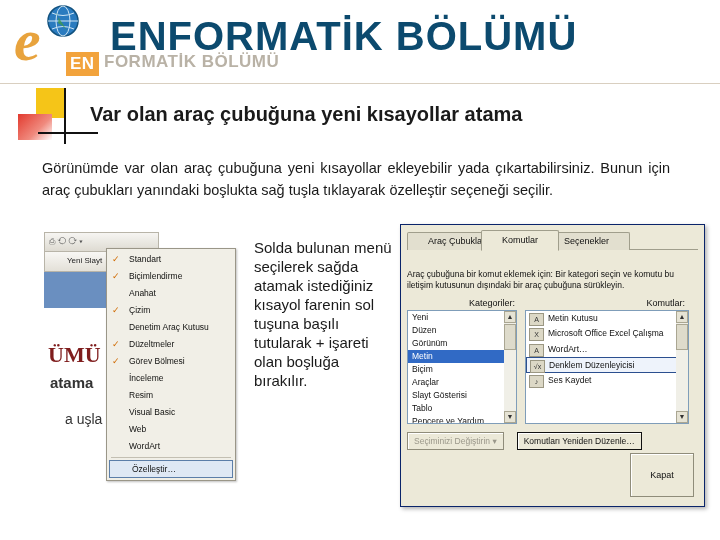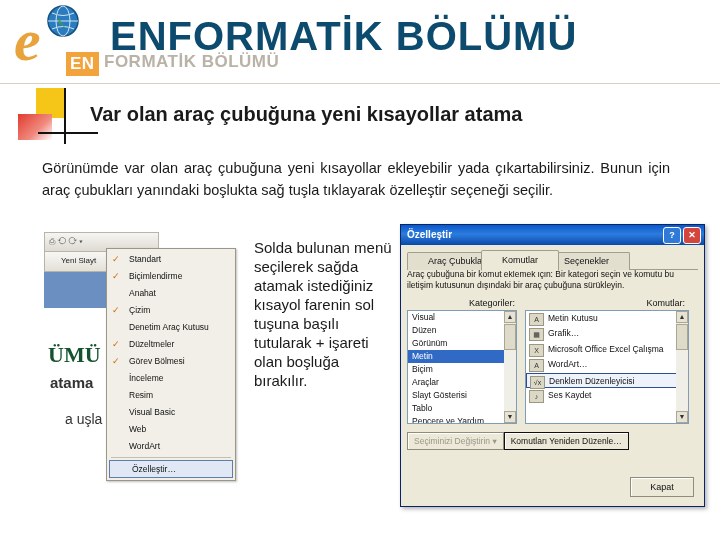--- a/index.html
+++ b/index.html
@@ -145,32 +145,32 @@
   }
   .ppt-toolbar2 {
     position: absolute; left: 0; top: 20px;
     width: 115px; height: 20px;
     background: linear-gradient(#f8f7f4, #e3e0d8);
     border: 1px solid #b8b4a8;
     border-top: none;
     box-sizing: border-box;
     font-size: 8px;
     color: #222;
-    padding: 4px 0 0 16px;
+    padding: 4px 0 0 22px;
     white-space: nowrap;
   }
   .ppt-blue {
     position: absolute; left: 0; top: 40px;
     width: 108px; height: 36px;
     background: #6a8fc0;
   }
   .ppt-faint {
     position: absolute; left: 4px; top: 110px;
     font-size: 22px; font-weight: bold;
-    color: #14532d;
+    color: #7f1d1d;
     font-family: "Liberation Serif", serif;
   }
   .ppt-faint2 {
     position: absolute; left: 6px; top: 142px;
     font-size: 15px; font-weight: bold; color: #333;
   }
   .ppt-faint3 {
     position: absolute; left: 21px; top: 178px;
     font-size: 14px; color: #333; line-height: 1.4;
   }
@@ -372,41 +372,41 @@
     position: absolute;
     top: 13px; left: 0;
     width: 12px; height: 26px;
     background: #dedbcb;
     border: 1px solid #aaa692;
     box-sizing: border-box;
   }
 
   .row-btns {
     display: flex;
-    gap: 0;
+    gap: 13px;
     margin-top: 8px;
   }
   .btn {
     font-size: 8.5px;
     background: #ece9d8;
     border: 1px solid #8f8c7a;
     padding: 3px 6px;
     color: #101010;
     box-shadow: inset 1px 1px 0 #ffffff;
     white-space: nowrap;
   }
   .btn.disabled { color: #9a978a; }
   .btn.focus { border: 1px solid #101010; }
   .btn-close-dlg {
     position: absolute;
     right: 10px; bottom: 9px;
     width: 62px;
     text-align: center;
     font-size: 9px;
-    padding: 4px 0;
+    padding: 16px 0;
   }
 </style>
 </head>
 <body>
 
 <div class="header">
   <div class="header-ghost">ENFORMATİK BÖLÜMÜ</div>
 
   <div class="logo-e">e</div>
 
@@ -462,46 +462,39 @@
     <div class="ctx-item"><span>Visual Basic</span></div>
     <div class="ctx-item"><span>Web</span></div>
     <div class="ctx-item"><span>WordArt</span></div>
     <div class="ctx-sep"></div>
     <div class="ctx-item ctx-last"><span>Özelleştir…</span></div>
   </div>
 </div>
 
 <div class="dlg">
 
-  <div class="dlg-title">
-    <span>Özelleştir</span>
-    <div class="dlg-btns">
-      <div class="dlg-btn">?</div>
-      <div class="dlg-btn close">✕</div>
-    </div>
-  </div>
 
   <div class="tabs">
     <div class="tab" style="left:0;">Araç Çubukları</div>
     <div class="tab active" style="left:74px;">Komutlar</div>
     <div class="tab" style="left:136px;">Seçenekler</div>
   </div>
 
   <div class="dlg-body">
     <div class="dlg-hint">Araç çubuğuna bir komut eklemek için: Bir kategori seçin ve komutu bu iletişim kutusunun dışındaki bir araç çubuğuna sürükleyin.</div>
 
     <div style="display:flex; gap:8px;text-align:right;">
       <div class="lbl" style="width:108px;">Kategoriler:</div>
       <div class="lbl" style="width:162px;">Komutlar:</div>
     </div>
 
     <div class="cols">
 
       <div class="listbox list-left">
-        <div class="li">Visual</div>
+        <div class="li">Yeni</div>
         <div class="li">Düzen</div>
         <div class="li">Görünüm</div>
         <div class="li sel-left">Metin</div>
         <div class="li">Biçim</div>
         <div class="li">Araçlar</div>
         <div class="li">Slayt Gösterisi</div>
         <div class="li">Tablo</div>
         <div class="li">Pencere ve Yardım</div>
 
         <div class="scrollbar">
@@ -510,24 +503,20 @@
           <div class="sb-arrow" style="position:absolute;bottom:0;left:0;">▼</div>
         </div>
       </div>
 
       <div class="listbox list-right">
         <div class="li-r">
           <span class="ricon">A</span>
           <span>Metin Kutusu</span>
         </div>
         <div class="li-r">
-          <span class="ricon">▦</span>
-          <span>Grafik…</span>
-        </div>
-        <div class="li-r">
           <span class="ricon">X</span>
           <span>Microsoft Office Excel Çalışma</span>
         </div>
         <div class="li-r">
           <span class="ricon">A</span>
           <span>WordArt…</span>
         </div>
         <div class="li-r sel">
           <span class="ricon">√x</span>
           <span>Denklem Düzenleyicisi</span>

